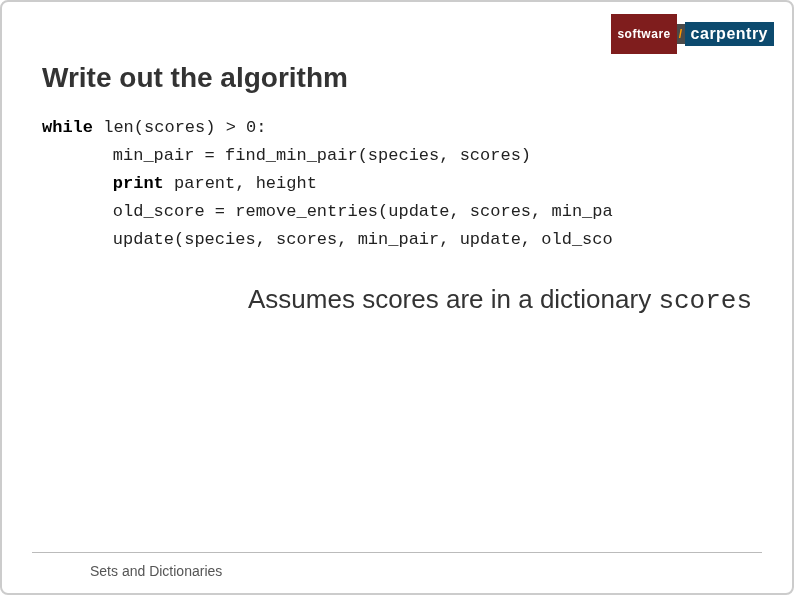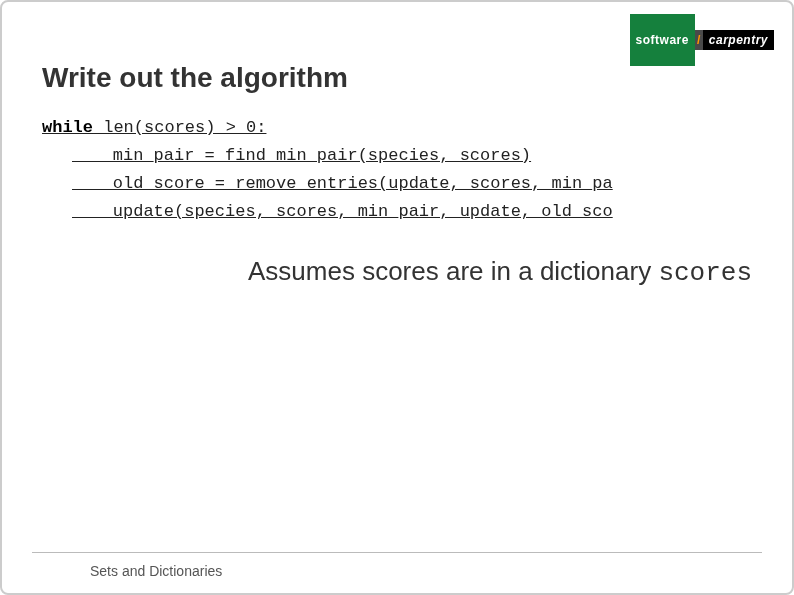--- a/index.html
+++ b/index.html
@@ -27,40 +27,39 @@
       position: absolute;
       top: 12px;
       right: 18px;
       display: flex;
       align-items: center;
       font-size: 13px;
       font-weight: bold;
       letter-spacing: 0.5px;
     }
     .logo-software {
-      background: #15803d;
+      background: #7f1d1d;
       color: #fff;
-      padding: 19px 6px;
+      padding: 13px 6px;
       font-size: 12px;
       font-weight: bold;
     }
     .logo-slash {
       background: #4a4a4a;
       color: #ff9900;
       padding: 3px 2px;
       font-size: 12px;
       font-weight: bold;
     }
     .logo-carpentry {
-      background: #000000;
+      background: #0c4a6e;
       color: #fff;
       padding: 3px 6px;
-      font-size: 12px;
+      font-size: 16px;
       font-weight: bold;
-      font-style: italic;
     }
 
     
     .title {
       font-size: 28px;
       font-weight: bold;
       color: #333;
       margin-bottom: 20px;
       margin-top: 30px;
     }
@@ -70,21 +69,20 @@
       font-family: 'Courier New', Courier, monospace;
       font-size: 17px;
       line-height: 1.65;
       color: #222;
       margin-bottom: 30px;
     }
 
     .code-line {
       display: block;
       white-space: pre;
-      text-decoration: underline;
     }
 
     .kw {
       font-weight: bold;
       color: #000;
     }
 
     .indent1 {
       padding-left: 30px;
     }
@@ -135,20 +133,21 @@
     <span class="logo-software">software</span>
       <span class="logo-slash">/</span>
       <span class="logo-carpentry">carpentry</span>
   </div>
 
   <div class="title">Write out the algorithm</div>
 
   <div class="code-block">
     <span class="code-line"><span class="kw">while</span><span> len(scores) &gt; 0:</span></span>
     <span class="code-line indent1">    min_pair = find_min_pair(species, scores)</span>
+    <span class="code-line indent1"><span class="kw">    print</span><span> parent, height</span></span>
     <span class="code-line indent1">    old_score = remove_entries(update, scores, min_pa</span>
     <span class="code-line indent1">    update(species, scores, min_pair, update, old_sco</span>
   </div>
 
   <div class="assumes-text">
     <span>Assumes scores are in a dictionary </span><span class="code-inline">scores</span>
   </div>
 
   <div class="footer-divider"></div>
 

